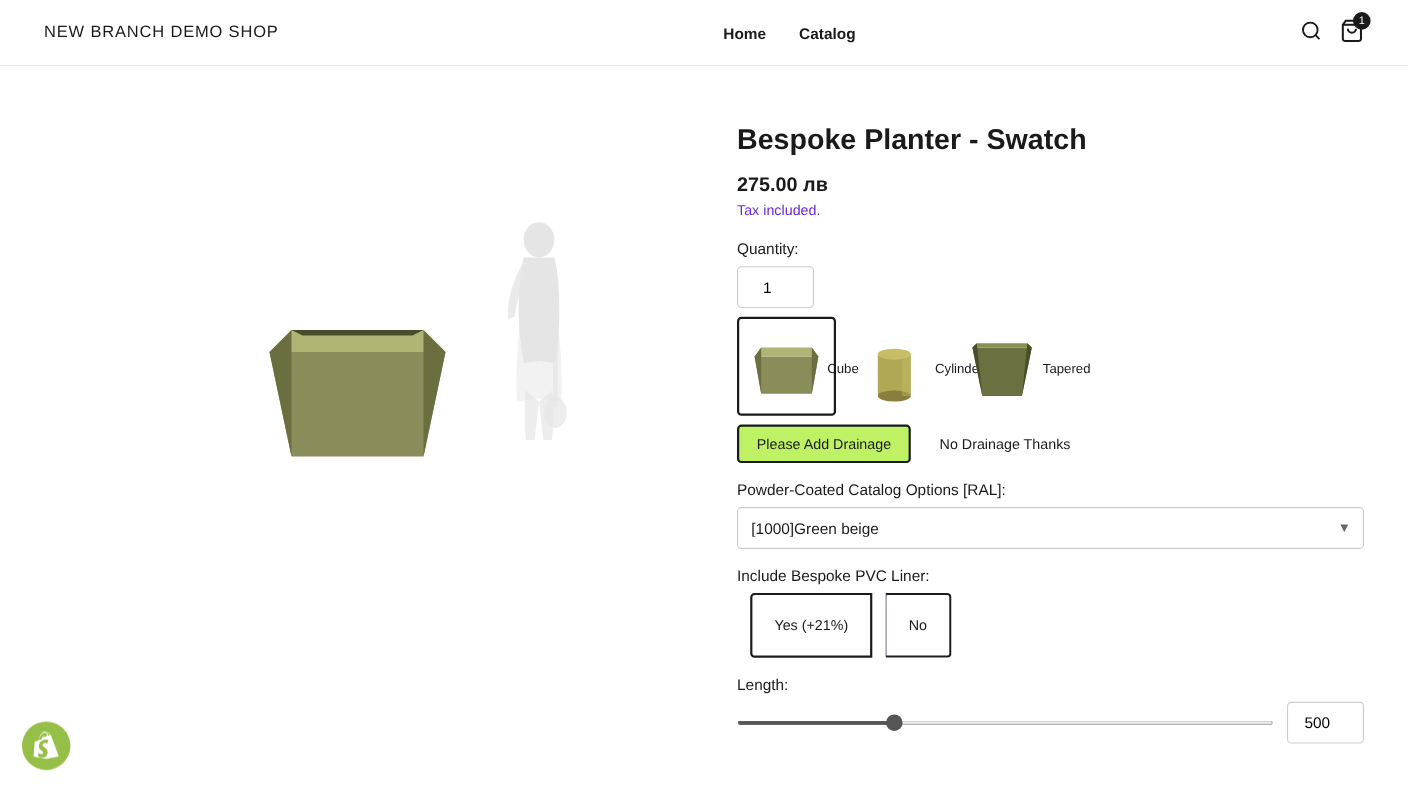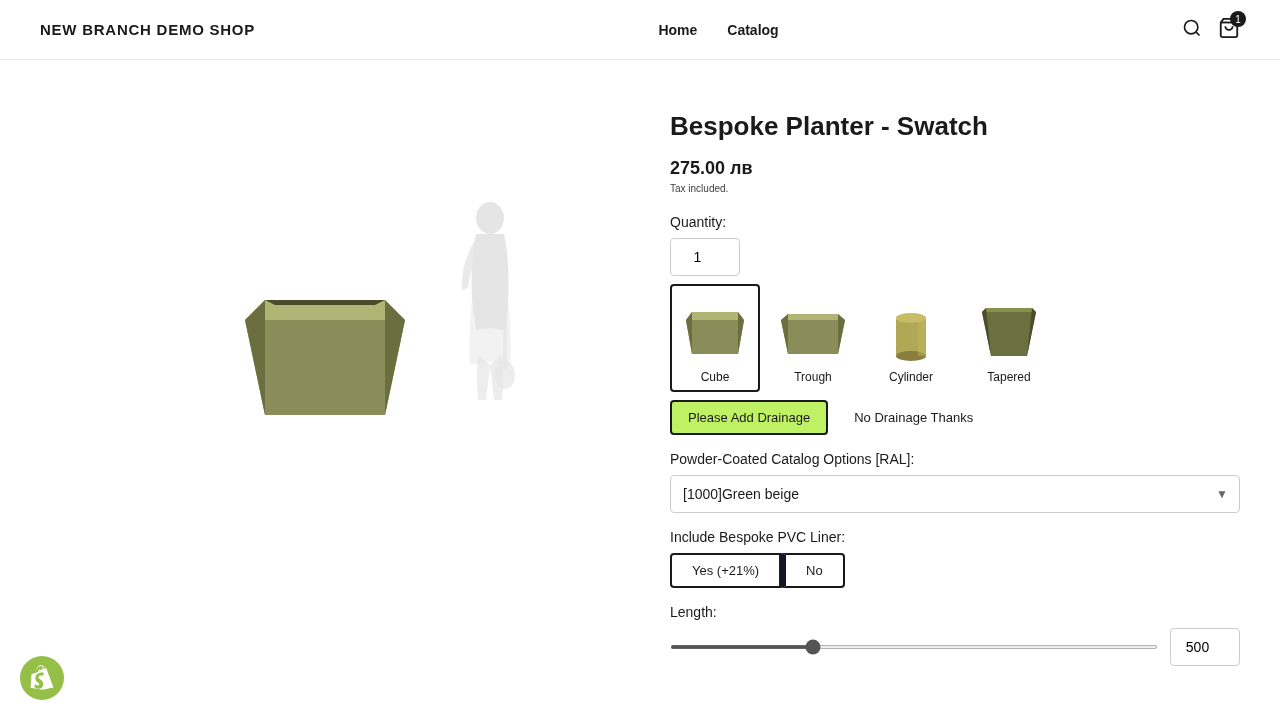--- a/index.html
+++ b/index.html
@@ -1,20 +1,20 @@
 <!DOCTYPE html>
 <html><head>
   <meta charset="utf-8">
   <style>
     * { box-sizing: border-box; margin: 0; padding: 0; }
     body { font-family: -apple-system, BlinkMacSystemFont, 'Segoe UI', Helvetica, Arial, sans-serif; background: #fff; color: #1a1a1a; font-size: 14px; }
 
     
     .header { display: flex; align-items: center; justify-content: space-between; padding: 0 40px; height: 60px; border-bottom: 1px solid #e8e8e8; }
-    .header-logo { font-weight: 700; font-size: 15px; letter-spacing: 0.05em; color: #1a1a1a; }
+    .header-logo { font-weight: 400; font-size: 15px; letter-spacing: 0.05em; color: #1a1a1a; }
     .header-nav { display: flex; gap: 30px; font-weight: bold; }
     .header-nav a { text-decoration: none; color: #1a1a1a; font-size: 14px; }
     .header-icons { display: flex; align-items: center; gap: 16px; }
     .header-icon { cursor: pointer; position: relative; }
     .cart-badge { position: absolute; top: -6px; right: -6px; background: #1a1a1a; color: #fff; border-radius: 50%; width: 16px; height: 16px; font-size: 10px; display: flex; align-items: center; justify-content: center; }
 
     
     .main { display: flex; padding: 40px 40px 40px 40px; max-width: 1280px; margin: 0 auto; gap: 60px; }
     .product-image-section { flex: 1; display: flex; flex-direction: column; align-items: center; padding-top: 40px; }
     .product-detail-section { flex: 1; padding-top: 10px; }
@@ -24,48 +24,48 @@
 
     
     .cube-planter { width: 200px; height: 180px; }
 
     
     .human-silhouette { position: absolute; right: 80px; top: 60px; width: 90px; height: 210px; opacity: 0.3; }
 
     
     .product-title { font-size: 26px; font-weight: 700; margin-bottom: 14px; line-height: 1.3; }
     .product-price { font-size: 18px; font-weight: 600; margin-bottom: 4px; }
-    .tax-info { font-size: 10px; color: #404040; margin-bottom: 20px; }
+    .tax-info { font-size: 13px; color: #6d28d9; margin-bottom: 20px; }
 
     .field-label { font-size: 14px; font-weight: 500; margin-bottom: 8px; margin-top: 16px; }
     .quantity-input { width: 70px; height: 38px; border: 1px solid #ccc; border-radius: 4px; text-align: center; font-size: 14px; padding: 0 8px; }
 
     
     .shape-options { display: flex; gap: 8px; flex-wrap: wrap; margin-top: 8px; }
-    .shape-option { display: flex; flex-direction: column; align-items: center; cursor: pointer; border: 2px solid transparent; border-radius: 4px; padding: 6px; width: 90px; }
+    .shape-option { display: flex; flex-direction: row; align-items: center; cursor: pointer; border: 2px solid transparent; border-radius: 4px; padding: 6px; width: 90px; }
     .shape-option.selected { border: 2px solid #1a1a1a; }
     .shape-option-img { width: 74px; height: 74px; display: flex; align-items: center; justify-content: center; }
     .shape-option-label { font-size: 12px; margin-top: 4px; color: #1a1a1a; }
 
     
     .option-buttons { display: flex; gap: 8px; margin-top: 8px; flex-wrap: wrap; align-items: center; }
     .option-btn { padding: 8px 16px; border: 2px solid #1a1a1a; border-radius: 4px; cursor: pointer; font-size: 13px; background: #fff; color: #1a1a1a; font-weight: 500; }
     .option-btn.selected { background: #bef264; border: 2px solid #1a1a1a; }
     .option-btn-plain { padding: 8px 16px; border: 2px solid transparent; border-radius: 4px; cursor: pointer; font-size: 13px; background: #fff; color: #1a1a1a; }
 
     
     .select-wrapper { position: relative; margin-top: 8px; }
     .select-wrapper select { width: 100%; padding: 10px 48px 10px 12px; border: 1px solid #ccc; border-radius: 4px; font-size: 14px; appearance: none; background: #fff; cursor: pointer; color: #1a1a1a; }
     .select-arrow { position: absolute; right: 12px; top: 50%; transform: translateY(-50%); pointer-events: none; font-size: 12px; color: #666; }
 
     
     .liner-options { display: flex; gap: 0; margin-top: 8px; }
-    .liner-btn { padding: 8px 20px; border: 2px solid #1a1a1a; cursor: pointer; font-size: 13px; background: #fff; color: #1a1a1a; font-weight: 500; }
+    .liner-btn { padding: 20px 20px; border: 2px solid #1a1a1a; cursor: pointer; font-size: 13px; background: #fff; color: #1a1a1a; font-weight: 500; margin-left: 12px; }
     .liner-btn:first-child { border-radius: 4px 0 0 4px; border-right: 1px solid #1a1a1a; }
-    .liner-btn:last-child { border-radius: 0 4px 4px 0; border-left: 5px solid #0f172a; text-align: right; }
+    .liner-btn:last-child { border-radius: 0 4px 4px 0; border-left: 1px solid #0f172a; text-align: right; }
     .liner-btn.selected { background: #fff; border: 2px solid #1a1a1a; }
 
     
     .length-section { margin-top: 16px; }
     .length-row { display: flex; align-items: center; gap: 12px; margin-top: 8px; }
     .length-slider { flex: 1; height: 4px; cursor: pointer; accent-color: #555; }
     .length-input { width: 70px; height: 38px; border: 1px solid #ccc; border-radius: 4px; text-align: center; font-size: 14px; padding: 0 8px; }
 
     
     .shopify-badge { position: fixed; bottom: 20px; left: 20px; width: 44px; height: 44px; background: #96bf48; border-radius: 50%; display: flex; align-items: center; justify-content: center; cursor: pointer; }
@@ -164,31 +164,20 @@
           <svg viewBox="0 0 74 74" width="74" height="74" xmlns="http://www.w3.org/2000/svg">
             <polygon points="8,28 66,28 60,62 14,62" fill="#8a8c5a"></polygon>
             <polygon points="8,28 66,28 60,20 14,20" fill="#b0b474"></polygon>
             <polygon points="14,20 14,62 8,28" fill="#6b6e3e"></polygon>
             <polygon points="60,20 60,62 66,28" fill="#6b6e3e"></polygon>
           </svg>
         </div>
         <div class="shape-option-label">Cube</div>
       </div>
 
-      <div class="shape-option">
-        <div class="shape-option-img">
-          <svg viewBox="0 0 74 74" width="74" height="74" xmlns="http://www.w3.org/2000/svg">
-            <polygon points="5,28 69,28 62,62 12,62" fill="#8a8c5a"></polygon>
-            <polygon points="5,28 69,28 62,22 12,22" fill="#b0b474"></polygon>
-            <polygon points="12,22 12,62 5,28" fill="#6b6e3e"></polygon>
-            <polygon points="62,22 62,62 69,28" fill="#6b6e3e"></polygon>
-          </svg>
-        </div>
-        <div class="shape-option-label">Trough</div>
-      </div>
 
       <div class="shape-option">
         <div class="shape-option-img">
           <svg viewBox="0 0 74 74" width="74" height="74" xmlns="http://www.w3.org/2000/svg">
 
             <rect x="22" y="26" width="30" height="38" rx="2" fill="#b0a855"></rect>
 
             <ellipse cx="37" cy="26" rx="15" ry="5" fill="#c8bc66"></ellipse>
 
             <ellipse cx="37" cy="64" rx="15" ry="5" fill="#8a7e3e"></ellipse>

